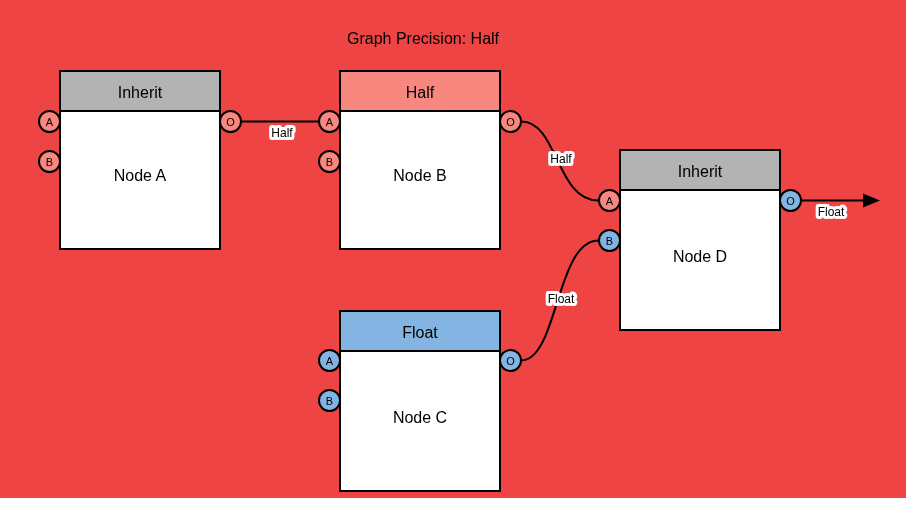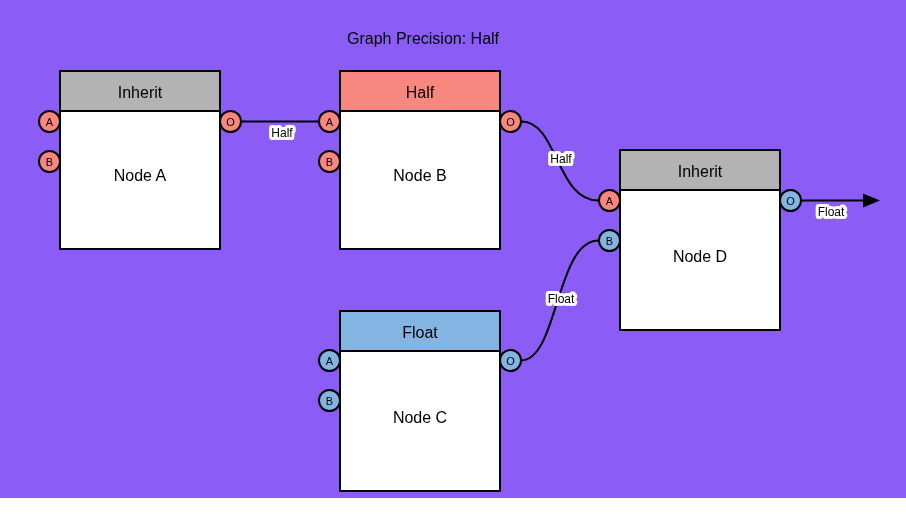--- a/index.html
+++ b/index.html
@@ -1,16 +1,16 @@
 <!DOCTYPE html>
 <html><head>
 <meta charset="utf-8">
 <style>
   html, body { margin: 0; padding: 0; background: #ffffff; }
-  .stage { width: 906px; height: 498px; position: relative; background: #8b5cf6; }
+  .stage { width: 906px; height: 498px; position: relative; background: #ef4444; }
   svg { display: block; font-family: "Liberation Sans", sans-serif; }
   text { text-anchor: middle; fill: #000000; }
   .title-text { font-size: 16px; }
   .node-body { fill: #ffffff; stroke: #000000; stroke-width: 2; }
   .node-header { stroke: #000000; stroke-width: 2; }
   .node-text { font-size: 16px; }
   .header-text { font-size: 16px; }
   .port-circle { stroke: #000000; stroke-width: 2; }
   .port-text { font-size: 11px; }
   .edge { fill: none; stroke: #000000; stroke-width: 2; }

